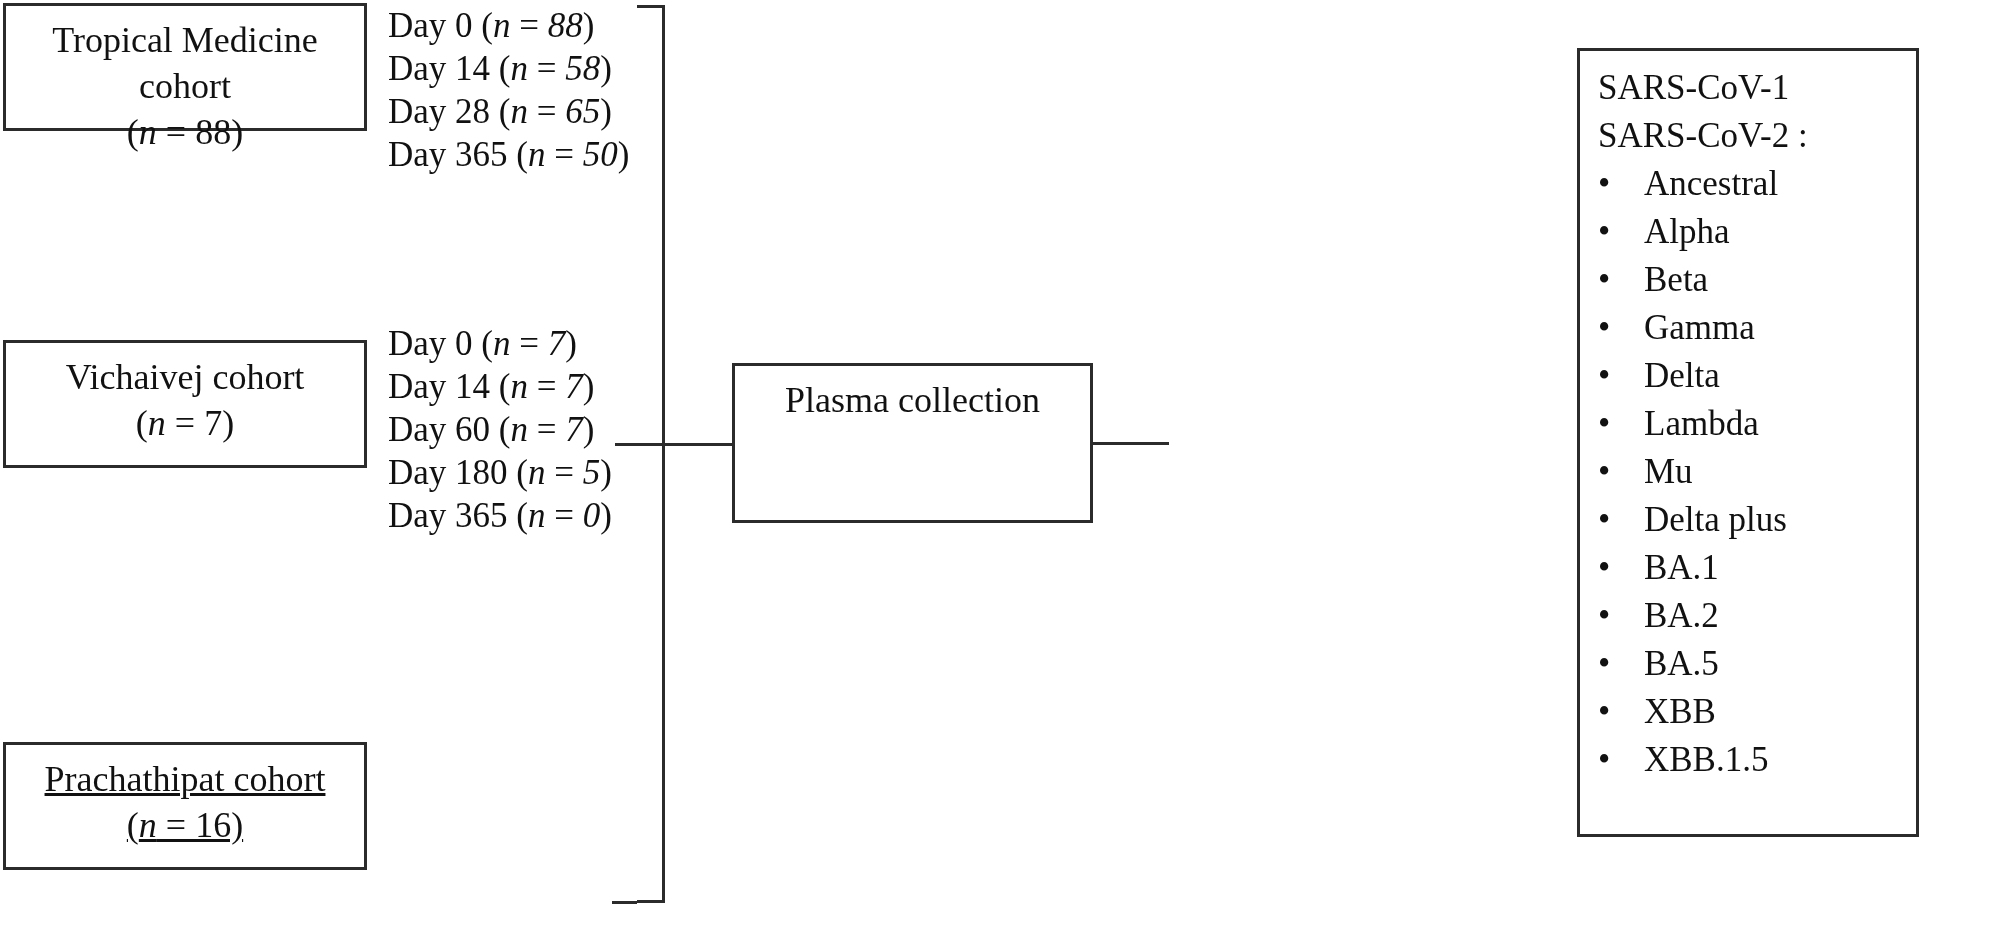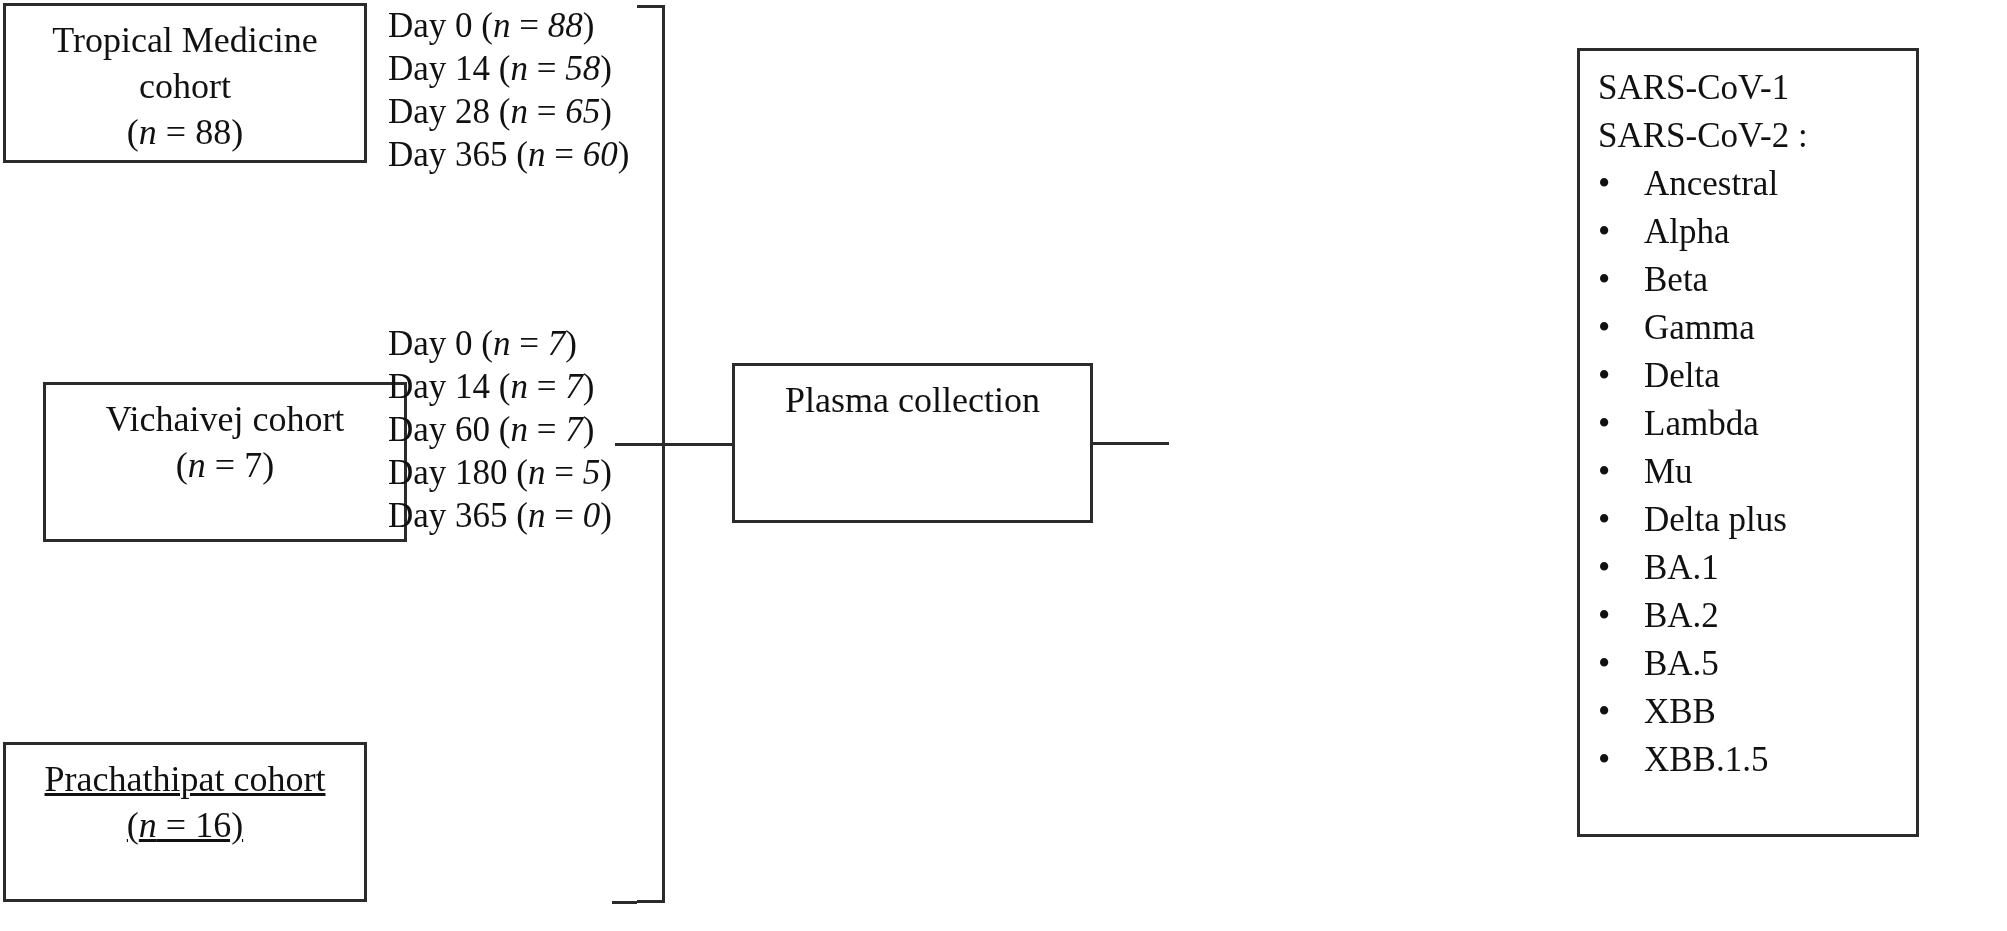--- a/index.html
+++ b/index.html
@@ -14,23 +14,23 @@
   .box{
     position:absolute;
     border:3px solid #2b2b2b;
     box-sizing:border-box;
     background:#ffffff;
     text-align:center;
     font-size:36px;
     line-height:46px;
     padding-top:11px;
   }
-  .cohort{left:3px;width:364px;height:160px;}
+  .cohort{left:3px;width:364px;height:128px;}
   #cohort-box-0{top:3px;}
-  #cohort-box-1{top:382px;margin-left:40px;}
+  #cohort-box-1{top:340px;}
   #cohort-box-2{top:742px;text-decoration:underline;}
   #plasma-box{left:732px;top:363px;width:361px;height:160px;}
   #svnt-box{left:1169px;top:363px;width:364px;height:160px;}
   .day-list{
     position:absolute;left:388px;
     font-size:35px;line-height:43px;
     white-space:nowrap;
   }
   #day-list-0{top:4px;}
   #day-list-1{top:322px;}
@@ -77,21 +77,21 @@
     </div>
   <div class="box cohort" id="cohort-box-2">
       <div>Prachathipat cohort</div>
       <div>(<i>n</i> = 16)</div>
     </div>
 
   <div class="day-list" id="day-list-0">
       <div>Day 0 (<i>n</i> = <i>88</i>)</div>
       <div>Day 14 (<i>n</i> = <i>58</i>)</div>
       <div>Day 28 (<i>n</i> = <i>65</i>)</div>
-      <div>Day 365 (<i>n</i> = <i>60</i>)</div>
+      <div>Day 365 (<i>n</i> = <i>50</i>)</div>
     </div>
   <div class="day-list" id="day-list-1">
       <div>Day 0 (<i>n</i> = <i>7</i>)</div>
       <div>Day 14 (<i>n</i> = <i>7</i>)</div>
       <div>Day 60 (<i>n</i> = <i>7</i>)</div>
       <div>Day 180 (<i>n</i> = <i>5</i>)</div>
       <div>Day 365 (<i>n</i> = <i>0</i>)</div>
     </div>
 
   <div class="bracket"></div>

